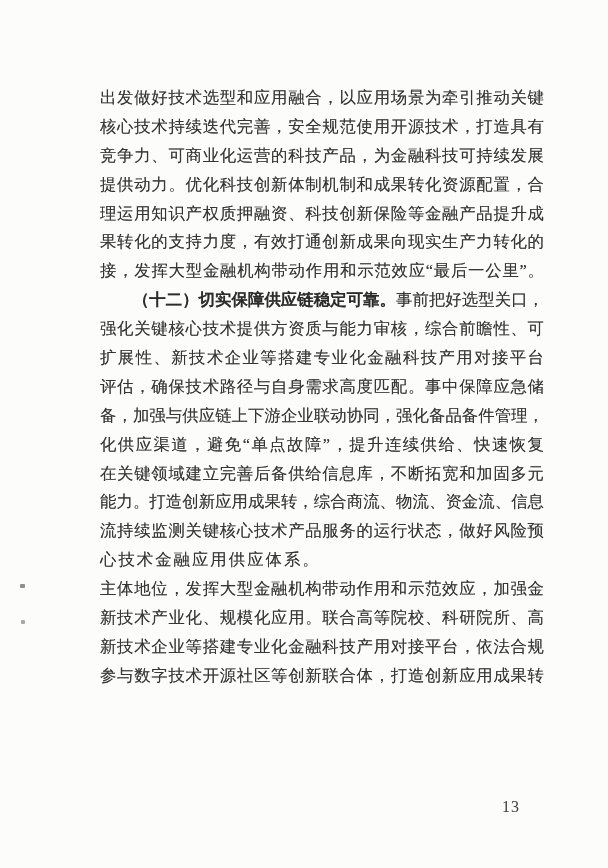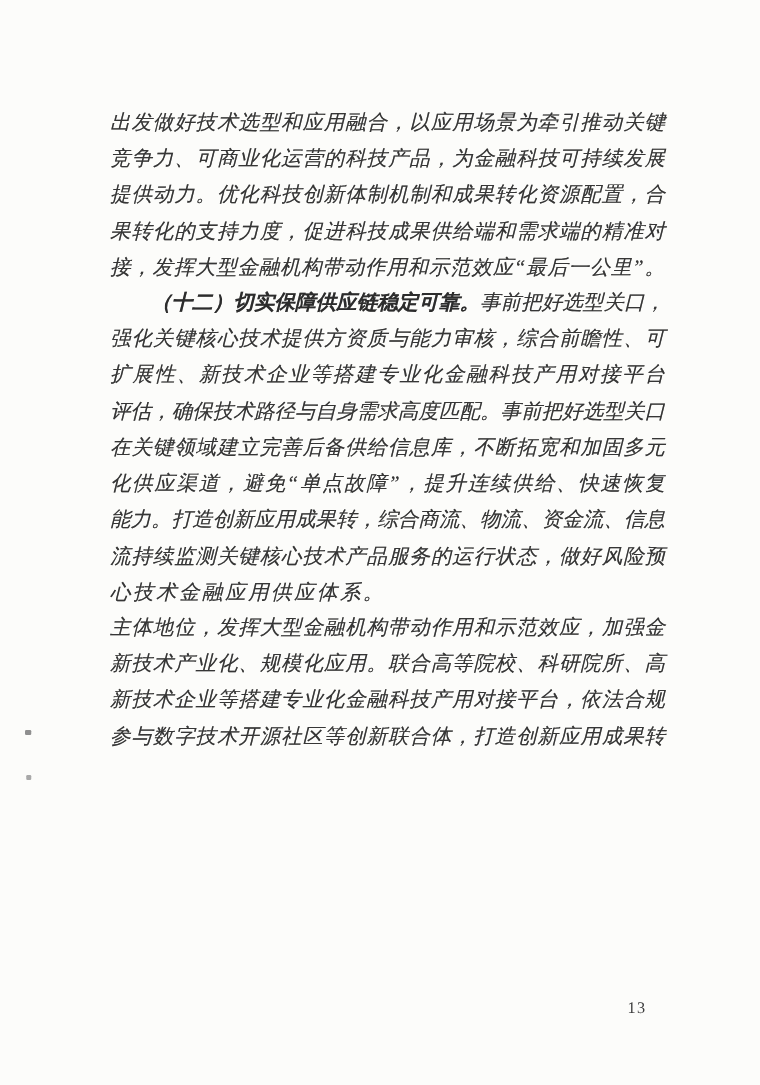--- a/index.html
+++ b/index.html
@@ -14,26 +14,25 @@
     background: #fcfcfa;
     font-family: "Liberation Serif", "DejaVu Serif", serif;
   }
   .scan-page {
     position: absolute;
     inset: 0;
   }
   .text-block {
     position: absolute;
     top: 84px;
-    left: 88px;
+    left: 100px;
     width: 444px;
     font-size: 16.4px;
     color: #363636;
     text-shadow: 0 0 0.5px rgba(60, 60, 60, 0.55);
-    font-style: italic;
   }
   .line {
     height: 28.9px;
     line-height: 28.9px;
     text-align: justify;
     text-align-last: justify;
     white-space: nowrap;
   }
   .line.indent {
     text-indent: 2em;
@@ -44,21 +43,21 @@
     letter-spacing: 2px;
   }
   .line .head {
     font-weight: bold;
     color: #2c2c2c;
   }
   .page-number {
     position: absolute;
     left: 502px;
     top: 798px;
-    font-size: 13px;
+    font-size: 16px;
     letter-spacing: 1px;
     color: #3d3d3d;
   }
   .speck {
     position: absolute;
     background: #8f8f8f;
     border-radius: 1px;
   }
   .speck-1 {
     left: 20px;
@@ -73,30 +72,33 @@
     height: 4px;
     background: #a8a8a8;
   }
 </style>
 </head>
 <body style="background: rgb(252, 252, 250);">
 
 <div class="scan-page">
   <div class="text-block" style="color: rgb(54, 54, 54);">
       <div class="line"><span>出发做好技术选型和应用融合，以应用场景为牵引推动关键</span></div>
+      <div class="line"><span>核心技术持续迭代完善，安全规范使用开源技术，打造具有</span></div>
       <div class="line"><span>竞争力、可商业化运营的科技产品，为金融科技可持续发展</span></div>
       <div class="line"><span>提供动力。优化科技创新体制机制和成果转化资源配置，合</span></div>
-      <div class="line"><span>果转化的支持力度，促进科技成果供给端和需求端的精准对</span></div>
+      <div class="line"><span>理运用知识产权质押融资、科技创新保险等金融产品提升成</span></div>
+      <div class="line"><span>果转化的支持力度，有效打通创新成果向现实生产力转化的</span></div>
       <div class="line"><span>接，发挥大型金融机构带动作用和示范效应“最后一公里”。</span></div>
       <div class="line indent"><span class="head">（十二）切实保障供应链稳定可靠。</span><span>事前把好选型关口，</span></div>
       <div class="line"><span>强化关键核心技术提供方资质与能力审核，综合前瞻性、可</span></div>
       <div class="line"><span>扩展性、新技术企业等搭建专业化金融科技产用对接平台</span></div>
-      <div class="line"><span>评估，确保技术路径与自身需求高度匹配。事前把好选型关口</span></div>
+      <div class="line"><span>评估，确保技术路径与自身需求高度匹配。事中保障应急储</span></div>
+      <div class="line"><span>备，加强与供应链上下游企业联动协同，强化备品备件管理，</span></div>
+      <div class="line"><span>化供应渠道，避免“单点故障”，提升连续供给、快速恢复</span></div>
       <div class="line"><span>在关键领域建立完善后备供给信息库，不断拓宽和加固多元</span></div>
-      <div class="line"><span>化供应渠道，避免“单点故障”，提升连续供给、快速恢复</span></div>
       <div class="line"><span>能力。打造创新应用成果转，综合商流、物流、资金流、信息</span></div>
       <div class="line"><span>流持续监测关键核心技术产品服务的运行状态，做好风险预</span></div>
       <div class="line short"><span>心技术金融应用供应体系。</span></div>
       <div class="line"><span>主体地位，发挥大型金融机构带动作用和示范效应，加强金</span></div>
       <div class="line"><span>新技术产业化、规模化应用。联合高等院校、科研院所、高</span></div>
       <div class="line"><span>新技术企业等搭建专业化金融科技产用对接平台，依法合规</span></div>
       <div class="line"><span>参与数字技术开源社区等创新联合体，打造创新应用成果转</span></div>
     </div>
   <div class="speck speck-1"></div>
   <div class="speck speck-2"></div>

